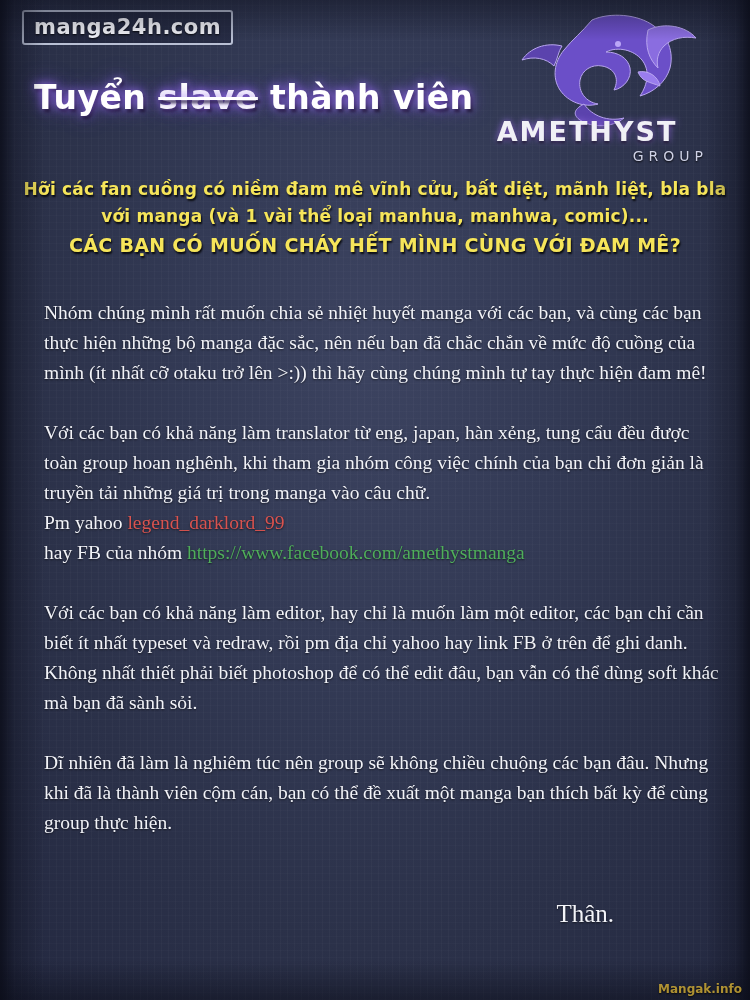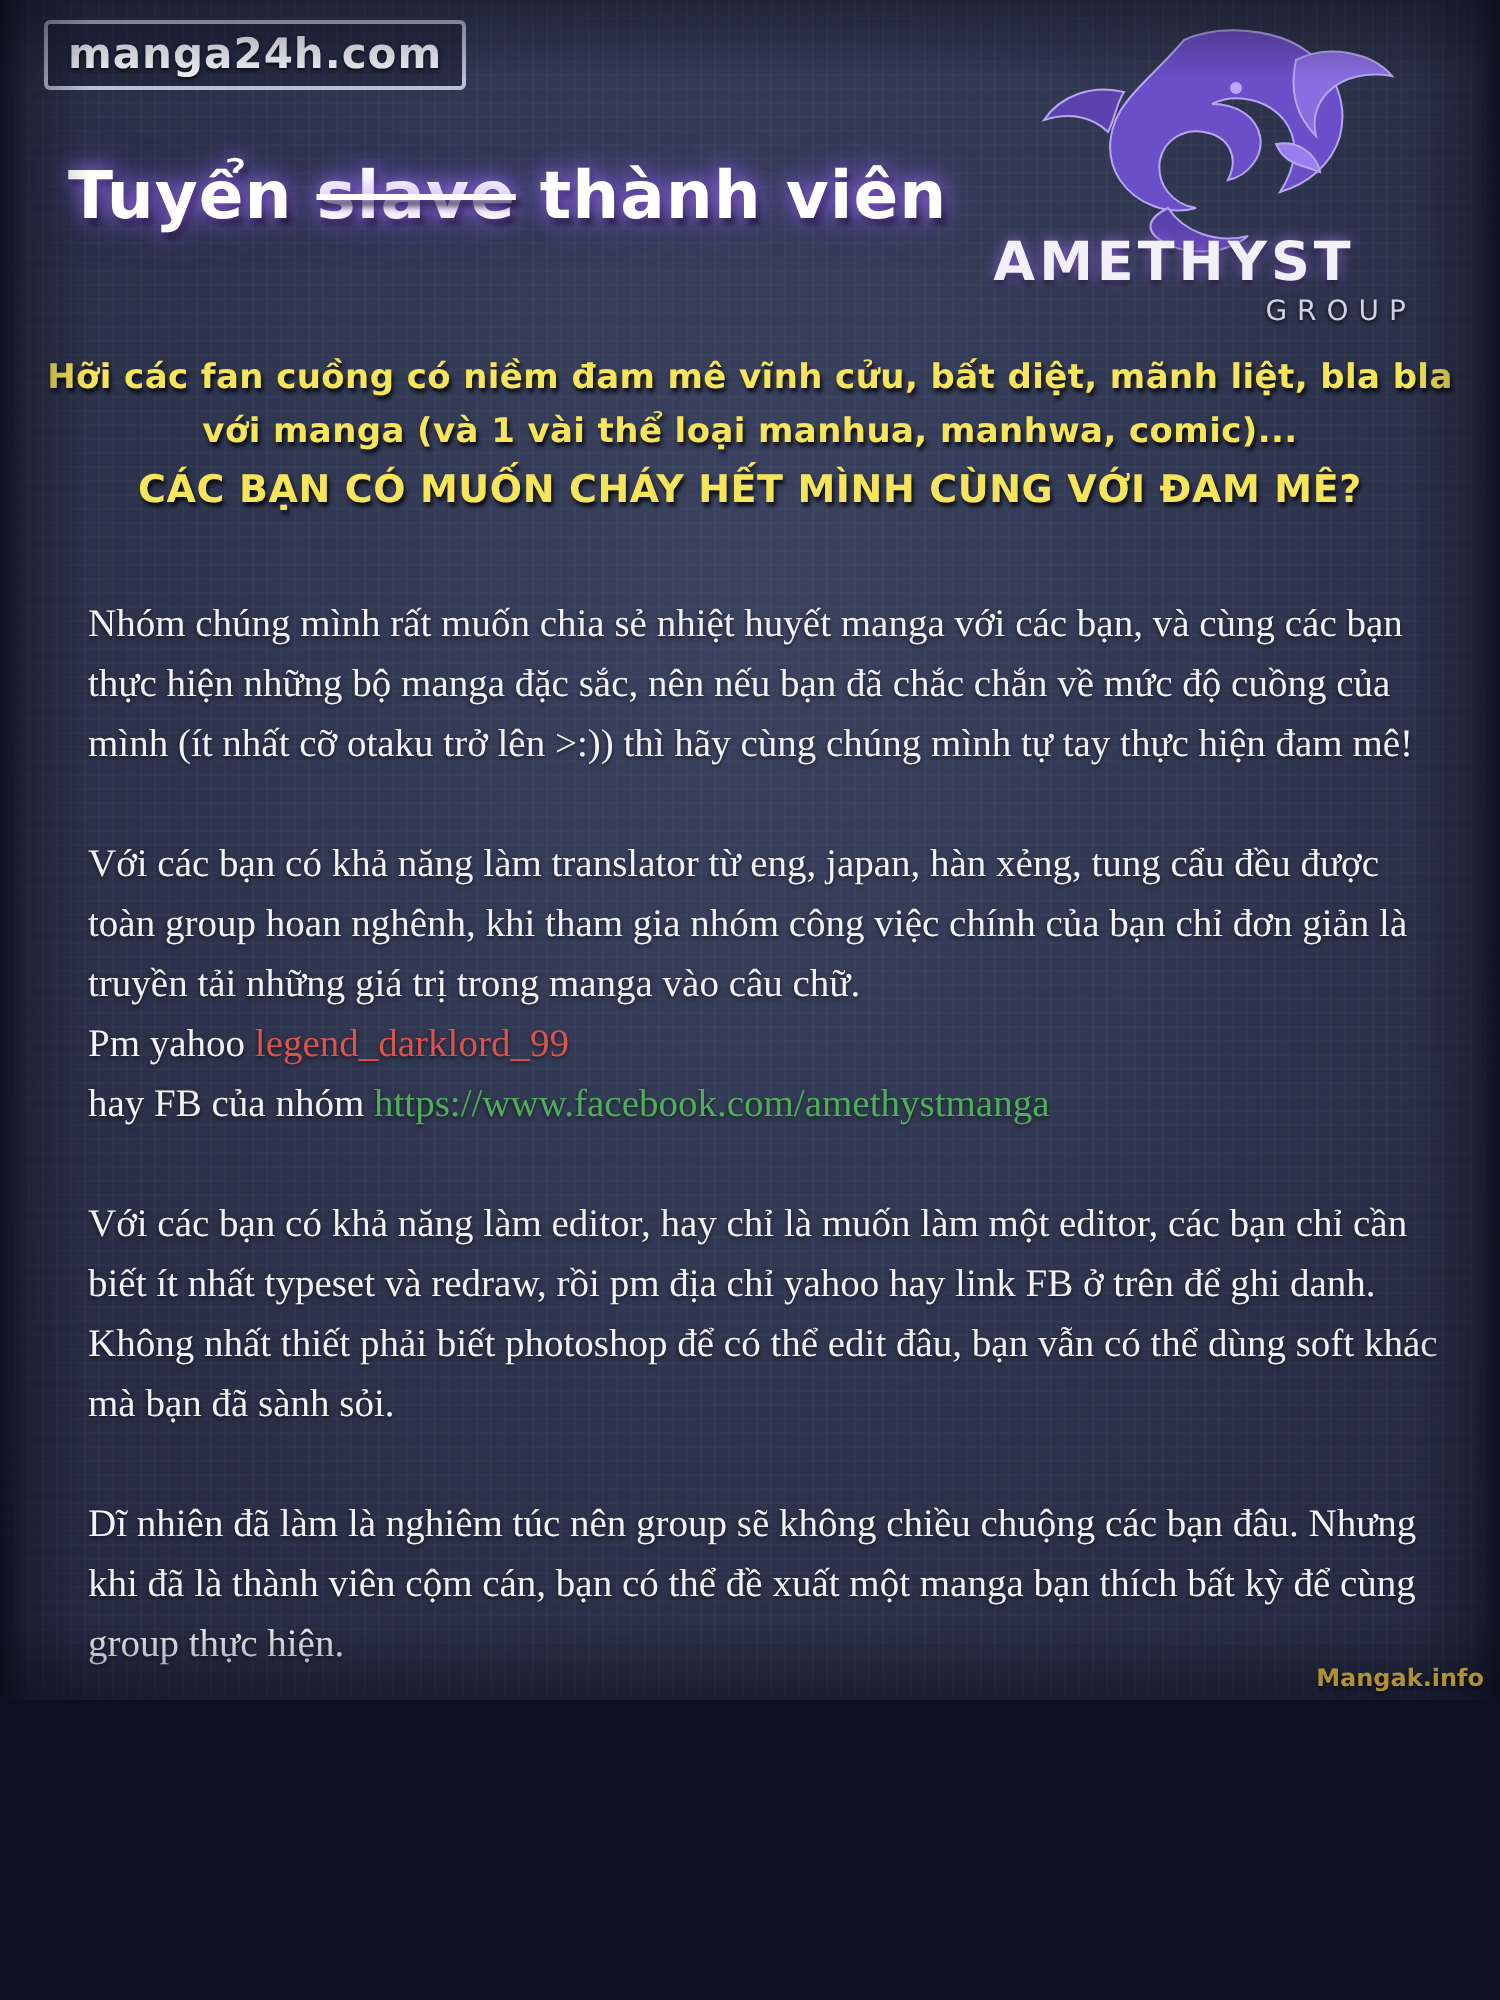--- a/index.html
+++ b/index.html
@@ -3,21 +3,21 @@
 <meta charset="utf-8">
 <style>
   html, body {
     margin: 0;
     padding: 0;
     background: #0d1020;
   }
   #page {
     position: relative;
     width: 750px;
-    height: 850px;
+    height: 1000px;
     overflow: hidden;
     background:
       repeating-linear-gradient(90deg, rgba(255,255,255,0.022) 0px, rgba(255,255,255,0.022) 1px, rgba(0,0,0,0) 1px, rgba(0,0,0,0) 7px),
       repeating-linear-gradient(0deg, rgba(255,255,255,0.015) 0px, rgba(255,255,255,0.015) 1px, rgba(0,0,0,0) 1px, rgba(0,0,0,0) 7px),
       radial-gradient(ellipse at 50% 35%, #3c4360 0%, #333a55 35%, #2b3149 65%, #232840 100%);
     font-family: "Liberation Serif", serif;
     color: #e9eaf2;
   }
   
   #page::before {

